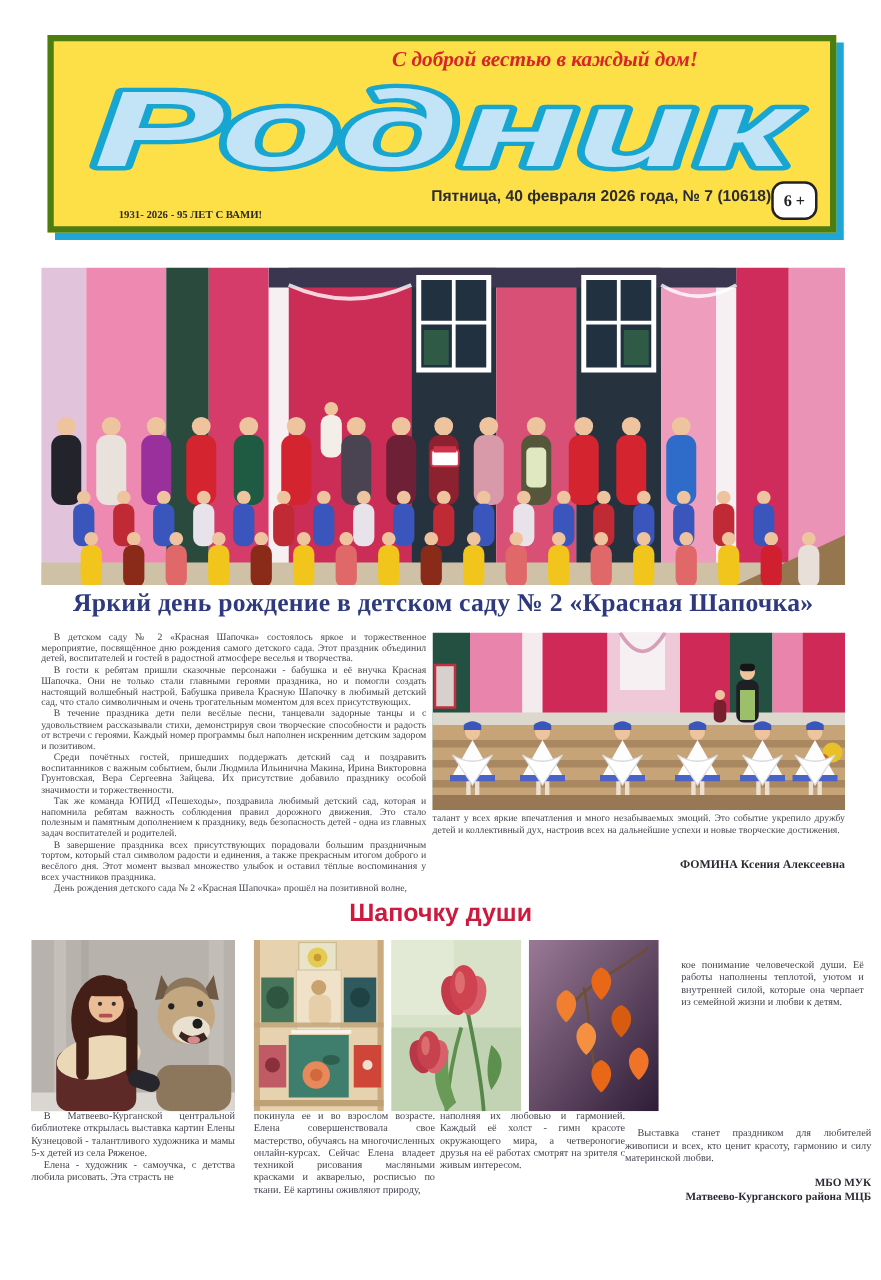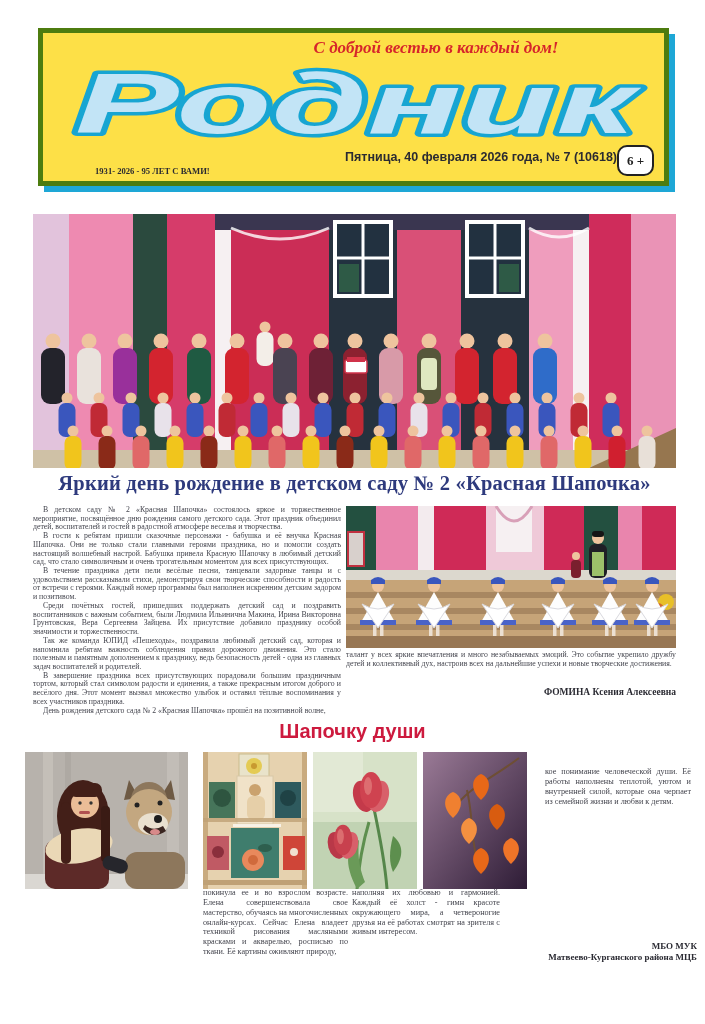--- a/index.html
+++ b/index.html
@@ -337,27 +337,34 @@
     <path d="M96,6 C70,26 44,36 30,58" stroke="#6e4e34" stroke-width="2" fill="none"></path>
     <path d="M44,38 C50,64 48,86 54,108" stroke="#6e4e34" stroke-width="2" fill="none"></path>
     <use href="#lant" x="30" y="52" fill="#f08030"></use>
     <use href="#lant" x="58" y="34" fill="#e86818"></use>
     <use href="#lant" x="46" y="78" fill="#f49040"></use>
     <use href="#lant" x="74" y="64" fill="#d85c10"></use>
     <use href="#lant" x="88" y="98" fill="#ef7428"></use>
     <use href="#lant" x="58" y="108" fill="#e86818"></use>
   </svg>
 
+  <div class="abs bodytext2 c1">
+    <p class="ind">В Матвеево-Курганской центральной библиотеке открылась выставка картин Елены Кузнецовой - талантливого художника и мамы 5-х детей из села Ряженое.</p>
+    <p class="ind">Елена - художник - самоучка, с детства любила рисовать. Эта страсть не</p>
+  </div>
   <div class="abs bodytext2 c2">
     <p>покинула ее и во взрослом возрасте. Елена совершенствовала свое мастерство, обучаясь на многочисленных онлайн-курсах. Сейчас Елена владеет техникой рисования масляными красками и акварелью, росписью по ткани. Её картины оживляют природу,</p>
   </div>
   <div class="abs bodytext2 c3">
     <p>наполняя их любовью и гармонией. Каждый её холст - гимн красоте окружающего мира, а четвероногие друзья на её работах смотрят на зрителя с живым интересом.</p>
   </div>
   <div class="abs bodytext2 c4">
     <p>кое понимание человеческой души. Её работы наполнены теплотой, уютом и внутренней силой, которые она черпает из семейной жизни и любви к детям.</p>
+  </div>
+  <div class="abs bodytext2 closing">
+    <p class="ind">Выставка станет праздником для любителей живописи и всех, кто ценит красоту, гармонию и силу материнской любви.</p>
   </div>
   <div class="abs byline byline2">
     <div>МБО МУК</div>
     <div>Матвеево-Курганского района МЦБ</div>
   </div>
 
 </div>
 
 </body></html>

